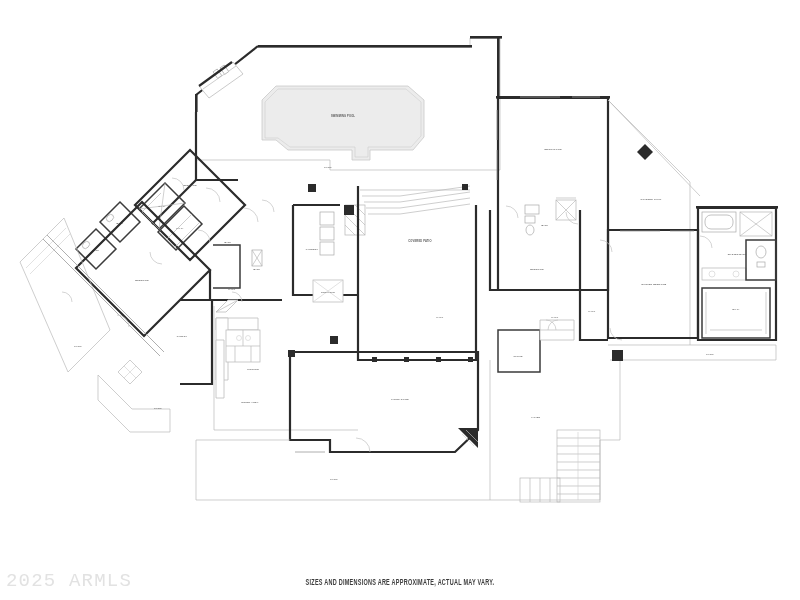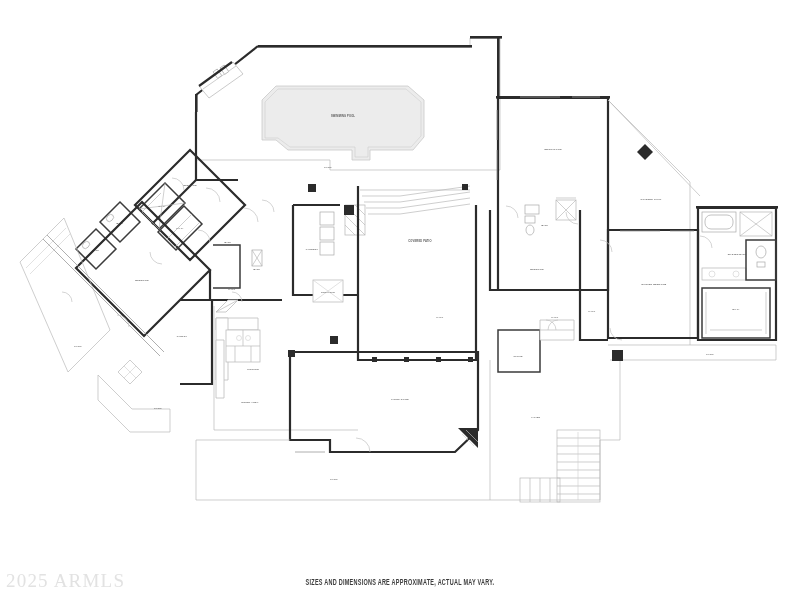--- a/index.html
+++ b/index.html
@@ -47,21 +47,21 @@
     text-anchor: middle;
     font-weight: bold;
   }
   .roomlabel.sm { font-size: 2.6px; }
   .roomlabel.xs { font-size: 2.3px; }
   
   .watermark {
     position: absolute;
     left: 6px;
     bottom: 8px;
-    font-family: Liberation Serif, serif;
+    font-family: Liberation Mono, monospace;
     font-size: 19px;
     letter-spacing: 1.2px;
     color: #e2e2e2;
     user-select: none;
     white-space: nowrap;
   }
   .disclaimer {
     position: absolute;
     left: 0;
     right: 0;

